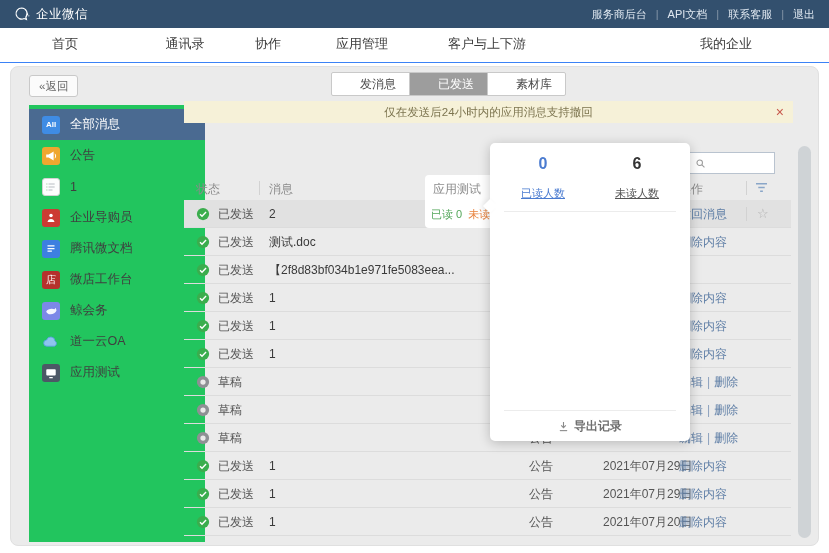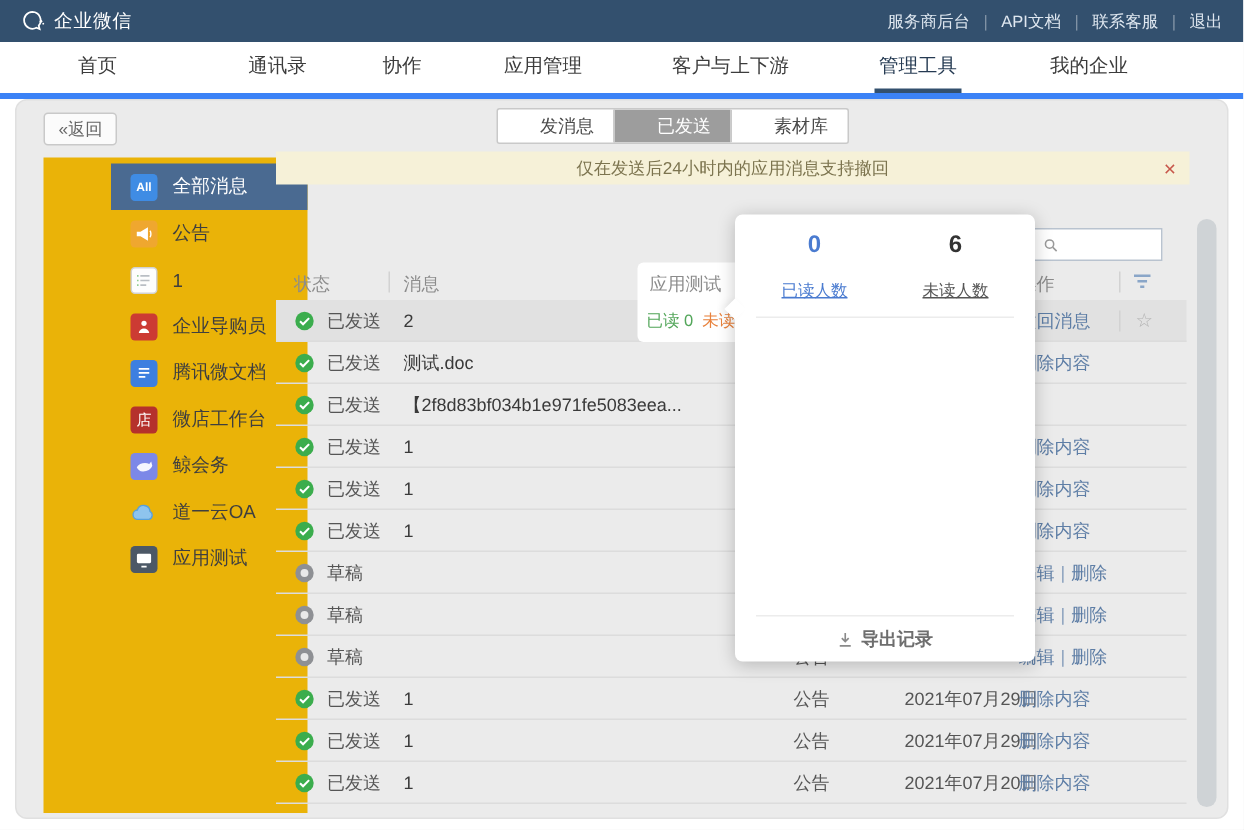--- a/index.html
+++ b/index.html
@@ -11,42 +11,42 @@
           display:flex;align-items:center;justify-content:space-between;padding:0 14px;
           box-sizing:border-box;color:#fff;}
   .brand{display:flex;align-items:center;gap:6px;font-size:12.5px;letter-spacing:.5px;}
   .brand svg{width:16px;height:16px;}
   .toplinks{display:flex;align-items:center;font-size:11px;color:#dfe7f0;}
   .toplink{cursor:pointer;white-space:nowrap;}
   .toplink+.toplink::before{content:"|";margin:0 9px;color:rgba(255,255,255,.38);}
 
   
   .mainnav{position:absolute;left:0;top:28px;width:829px;height:34px;background:#fff;
-           border-bottom:4px solid #3b82f6;}
+           border-bottom:1px solid #3b82f6;}
   .navitem{position:absolute;top:0;height:31px;line-height:31px;transform:translateX(-50%);
            font-size:13px;color:#3c3c3c;cursor:pointer;white-space:nowrap;padding:0 3px;}
   .navitem.active{color:#253a52;border-bottom:3px solid #33506e;}
 
   
   .card{position:absolute;left:10px;top:66px;width:809px;height:480px;background:#ebebeb;
         border:1px solid #e0e0e0;border-radius:8px;box-sizing:border-box;}
 
   .back{position:absolute;left:18px;top:8px;height:22px;padding:0 9px;background:#fbfbfb;
         border:1px solid #c9c9c9;border-radius:3px;font-size:11.5px;color:#666;cursor:pointer;}
 
   .tabs{position:absolute;left:320px;top:5px;display:flex;border:1px solid #c9c9c9;
         border-radius:2px;overflow:hidden;background:#fff;}
   .tab{width:62px;height:22px;line-height:22px;text-align:center;font-size:12px;color:#4a4a4a;
        cursor:pointer;border-left:1px solid #c9c9c9;padding-left:15px;}
   .tab:first-child{border-left:none;}
   .tab.active{background:#9d9d9d;color:#fff;}
 
   
-  .sidebar{position:absolute;left:18px;top:38px;width:176px;height:437px;background:#eab308;
-           padding-top:4px;box-sizing:border-box;padding-left:45px;}
+  .sidebar{position:absolute;left:18px;top:38px;width:176px;height:437px;background:#22c55e;
+           padding-top:4px;box-sizing:border-box;}
   .sitem{display:flex;align-items:center;gap:10px;height:31px;padding-left:13px;cursor:pointer;}
   .sitem.selected{background:#4a6a91;}
   .slabel{font-size:12.5px;color:#3f3f3f;}
   .sitem.selected .slabel{color:#fff;}
   .sicon{width:18px;height:18px;border-radius:3px;display:flex;align-items:center;
          justify-content:center;font-weight:bold;color:#fff;flex:0 0 18px;overflow:hidden;}
   .sicon svg{width:14px;height:14px;}
   .i-all-badge-icon{background:#3f8ce4;font-size:8px;}
   .i-megaphone-icon{background:#efa72f;}
   .i-list-icon{background:#fdfdfd;border:1px solid #d2d2d2;box-sizing:border-box;}
@@ -150,21 +150,20 @@
         <a class="toplink">退出</a>
       </nav>
   </header>
 
   <nav class="mainnav" id="mainnav">
       <span class="navitem" style="left: 65px;">首页</span>
       <span class="navitem" style="left: 185px;">通讯录</span>
       <span class="navitem" style="left: 268px;">协作</span>
       <span class="navitem" style="left: 362px;">应用管理</span>
       <span class="navitem" style="left: 487px;">客户与上下游</span>
-      <span class="navitem active" style="left: 612px;">管理工具</span>
       <span class="navitem" style="left: 726px;">我的企业</span>
     </nav>
 
   <div class="card">
     <button class="back">«返回</button>
     <div class="tabs" id="tabs">
         <span class="tab">发消息</span>
         <span class="tab active">已发送</span>
         <span class="tab">素材库</span>
       </div>

